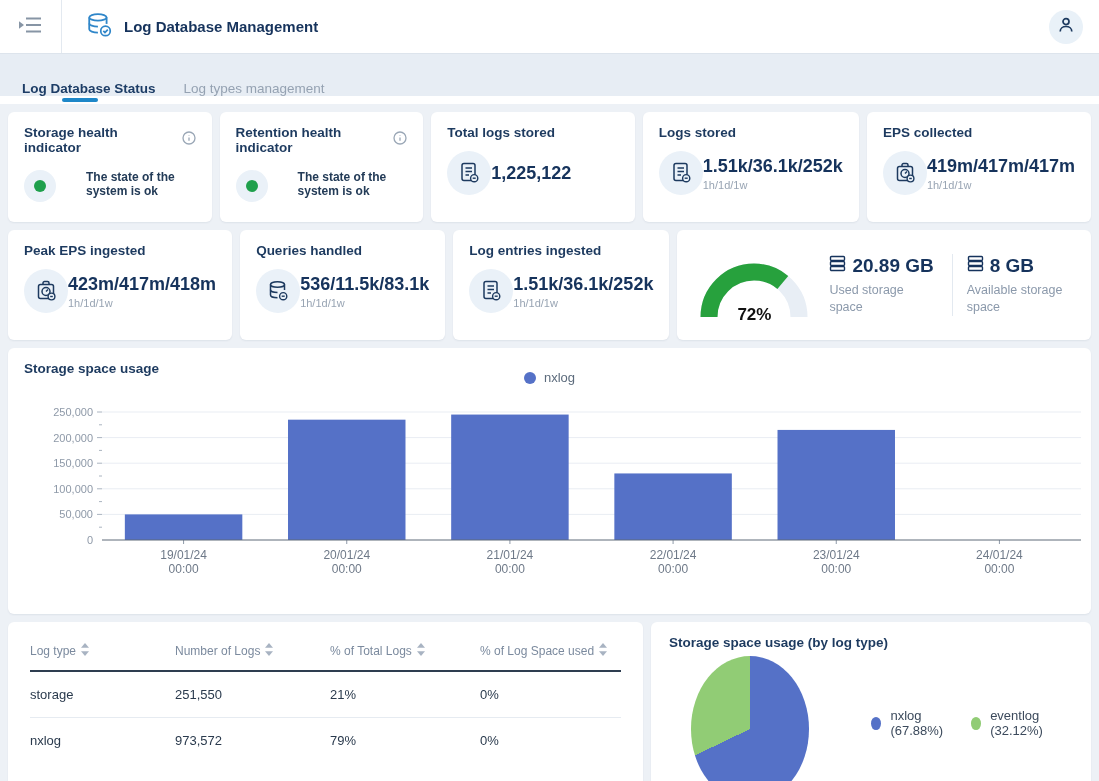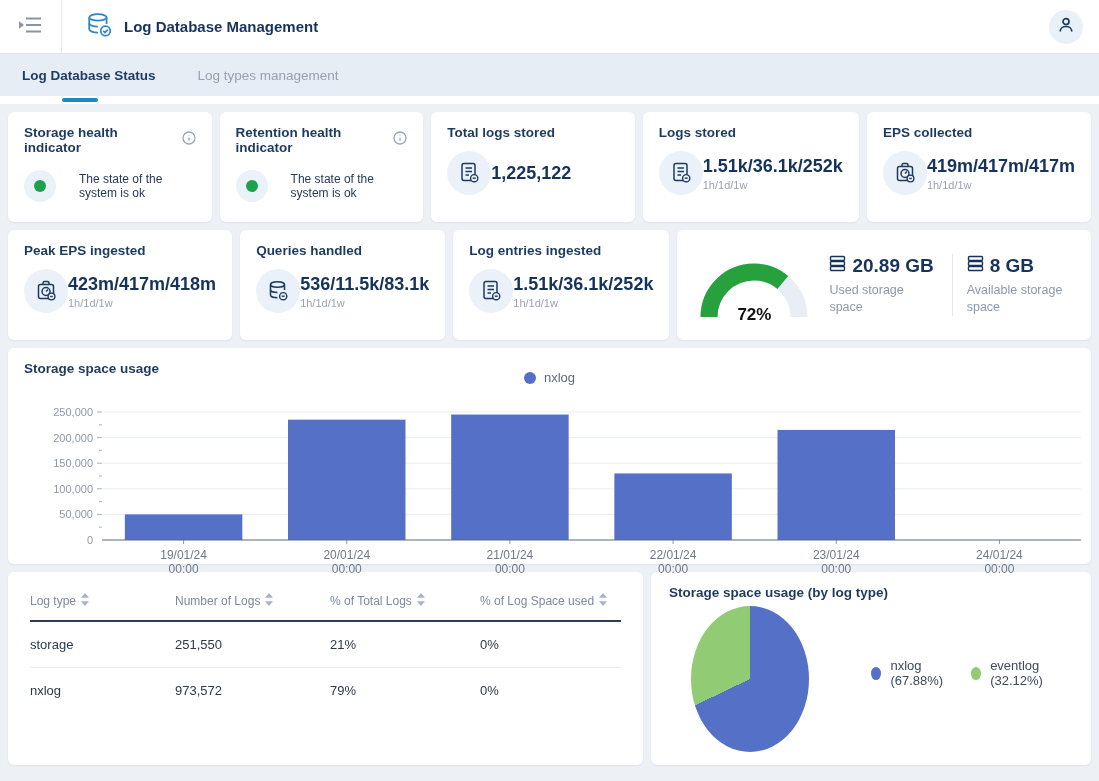--- a/index.html
+++ b/index.html
@@ -7,56 +7,56 @@
   body { font-family:"Liberation Sans", sans-serif; background:#edf1f6; color:#1d3a5f; }
 
   
   .app-header { height:54px; background:#fff; display:flex; align-items:center; border-bottom:1px solid #dde4ec; position:relative; }
   .nav-toggle { width:62px; height:100%; display:flex; align-items:center; justify-content:center; cursor:pointer; border-right:1px solid #e3e9f0; }
   .header-brand { display:flex; align-items:center; gap:12px; padding-left:24px; }
   .header-title { font-size:15px; font-weight:bold; color:#16335c; }
   .user-button { position:absolute; right:16px; top:10px; width:34px; height:34px; border-radius:50%; background:#e9f1f8; display:flex; align-items:center; justify-content:center; cursor:pointer; }
 
   
-  .tab-bar { height:42px; background:#e7edf4; display:flex; align-items:center; padding-left:22px; gap:42px; }
+  .tab-bar { height:42px; background:#e7edf4; display:flex; align-items:flex-end; padding-left:22px; gap:28px; }
   .tab { font-size:13.5px; cursor:pointer; }
   .tab.active { color:#1d3d66; font-weight:bold; }
   .tab.inactive { color:#95a2b2; }
   .tab-strip { height:8px; background:#ffffff; position:relative; }
   .tab-underline { position:absolute; left:62px; top:2px; width:36px; height:4px; border-radius:2px; background:#1e87c8; }
 
   
   .content { padding:8px; display:flex; flex-direction:column; gap:8px; }
   .cards-row { display:grid; grid-template-columns:repeat(5,1fr); gap:8px; height:110px; }
   .card { background:#fff; border-radius:6px; box-shadow:0 1px 2px rgba(16,36,64,.07); padding:13px 16px; }
   .card-title-row { display:flex; align-items:center; gap:7px; }
   .card-title { font-size:13.5px; font-weight:bold; color:#1d3a5f; }
 
-  .health-body { display:flex; align-items:center; gap:23px; margin-top:15px; }
+  .health-body { display:flex; gap:30px; margin-top:15px;font-weight:bold; }
   .dot-wrap { width:32px; height:32px; border-radius:50%; background:#eaf1f8; display:flex; align-items:center; justify-content:center; flex:0 0 auto; }
   .health-dot { width:12px; height:12px; border-radius:50%; background:#1fa04c; }
   .health-text { font-size:12px; color:#233b57; }
 
   .stat-body { display:flex; align-items:center; gap:0; margin-top:11px; }
   .stat-icon-wrap { width:44px; height:44px; border-radius:50%; background:#eaf1f8; display:flex; align-items:center; justify-content:center; flex:0 0 auto; }
   .stat-value { font-size:18px; font-weight:bold; color:#16335c; white-space:nowrap; }
   .stat-period { font-size:11px; color:#98a4b3; margin-top:2px; }
 
   
   .gauge-card { grid-column:span 2; display:flex; align-items:center; gap:14px; padding:12px 16px; }
   .gauge-wrap { position:relative; width:122px; height:76px; flex:0 0 auto; }
   .gauge-label { position:absolute; left:50%; transform:translateX(-50%); bottom:-2px; font-size:17px; font-weight:bold; color:#111;margin-top:13px; }
   .gstat { flex:1 1 0; min-width:0; }
   .gstat-top { display:flex; align-items:center; gap:6px; }
   .gstat-value { font-size:19px; font-weight:bold; color:#16335c; white-space:nowrap; }
   .gstat-label { font-size:12.5px; color:#8b99ab; margin-top:5px; line-height:1.35; }
   .gstat-divider { width:1px; height:62px; background:#e3e9f0; flex:0 0 auto; }
 
   
-  .chart-card { height:216px; position:relative; padding:13px 16px 20px; }
+  .chart-card { height:266px; position:relative; padding:13px 16px 20px; }
   .chart-legend { position:absolute; top:22px; left:0; right:0; display:flex; justify-content:center; align-items:center; gap:8px; cursor:pointer; }
   .legend-dot { width:12px; height:12px; border-radius:50%; }
   .legend-text { font-size:13px; color:#5c6b7c; }
   .bar-chart-holder { margin-top:28px; }
   svg { font-family:inherit; }
 
   
   .bottom-row { display:grid; grid-template-columns:635px 1fr; gap:8px; height:192px; }
   .table-card { padding:8px 22px; }
   table { width:100%; border-collapse:collapse; table-layout:fixed; }

